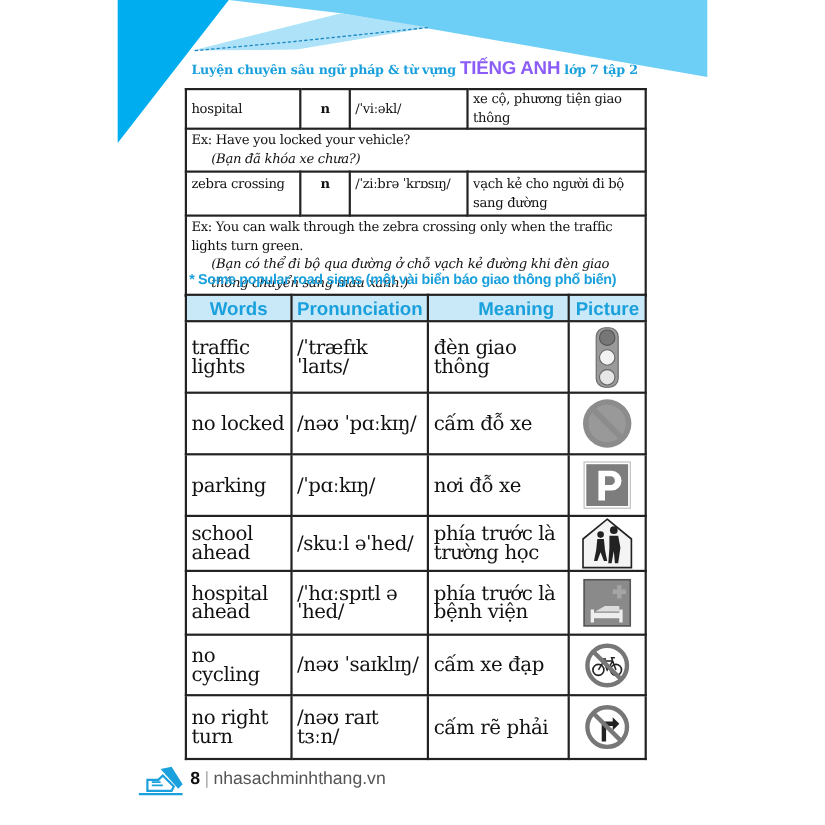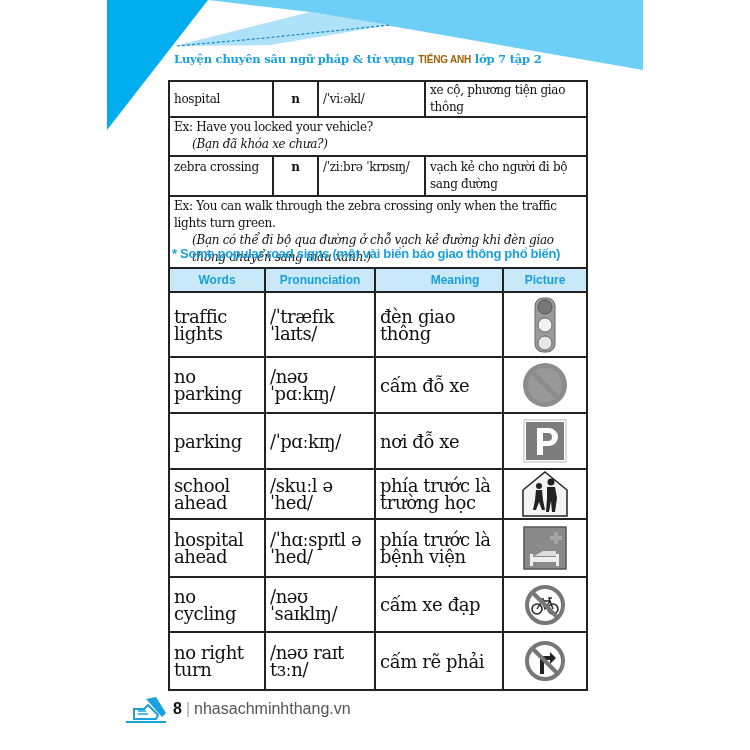--- a/index.html
+++ b/index.html
@@ -6,40 +6,40 @@
   body {
     width: 750px; height: 750px; background: #ffffff; position: relative; overflow: hidden;
     font-family: "DejaVu Serif", serif; color: #111;
   }
   .page { position: absolute; left: 107px; top: 0; width: 536px; height: 750px; background: #fff; }
   .deco { position: absolute; left: 0; top: 0; }
   .running-head {
     position: absolute; left: 174px; top: 52px; font-size: 11.5px; font-weight: bold; color: #1aa0dc;
     font-family: "DejaVu Serif", serif; white-space: nowrap; letter-spacing: -0.2px;
   }
-  .running-head .strong { color: #a16207; font-family: "Liberation Sans", sans-serif; font-weight: bold; font-size: 10px; }
+  .running-head .strong { color: #8b5cf6; font-family: "Liberation Sans", sans-serif; font-weight: bold; font-size: 17px; }
 
   table { border-collapse: collapse; position: absolute; }
   td, th { border: 2px solid #222; padding: 0 4px; vertical-align: middle; font-size: 12.5px; line-height: 17px; }
 
   .vocab { left: 168px; top: 80px; width: 420px; }
   .vocab td { font-family: "DejaVu Serif", serif; font-size: 12px; letter-spacing: -0.3px; }
   .vocab .c1 { width: 94px; }
   .vocab .c2 { width: 35px; text-align: center; font-weight: bold; }
   .vocab .c3 { width: 97px; }
   .vocab .ex { padding-top: 1px; padding-bottom: 2px; }
   .vocab .ex .tr { font-style: italic; padding-left: 18px; display: block; }
 
   .section-title {
     position: absolute; left: 172px; top: 246px; font-family: "Liberation Sans", sans-serif; font-weight: bold;
     font-size: 13px; color: #1aa0dc; letter-spacing: -0.3px; white-space: nowrap;
   }
   .signs { left: 168px; top: 267px; width: 420px; }
   .signs th {
-    background: #c9e9f8; color: #1aa0dc; font-family: "Liberation Sans", sans-serif; font-weight: bold; font-size: 12px;
+    background: #c9e9f8; color: #1aa0dc; font-family: "Liberation Sans", sans-serif; font-weight: bold; font-size: 17px;
     height: 22px; text-align: center;
   }
   .signs td { font-family: "DejaVu Serif", serif; font-size: 18px; letter-spacing: -0.4px; }
   .signs .w { width: 86px; }
   .signs .p { width: 100px; margin-left: 47px; }
   .signs .m { width: 86px; padding-left: 36px; }
   .signs .pic { text-align: center; padding: 0; }
   .signs .pic svg { display: block; margin: 0 auto; }
 
   .footer { position: absolute; left: 126px; top: 695px; }
@@ -113,21 +113,21 @@
       <svg width="24" height="56" viewBox="0 0 24 56">
         <rect x="2" y="1" width="20" height="54" rx="8" fill="#9a9a9a" stroke="#666" stroke-width="1"></rect>
         <circle cx="12" cy="10" r="7" fill="#777" stroke="#555"></circle>
         <circle cx="12" cy="28" r="7" fill="#f2f2f2" stroke="#666"></circle>
         <circle cx="12" cy="46" r="7" fill="#e6e6e6" stroke="#666"></circle>
       </svg>
     </td>
   </tr>
 
   <tr style="height:56px">
-    <td>no parking</td>
+    <td>no locked</td>
     <td>/nəʊ ˈpɑːkɪŋ/</td>
     <td>cấm đỗ xe</td>
     <td class="pic">
       <svg width="46" height="46" viewBox="0 0 46 46">
         <circle cx="23" cy="23" r="22" fill="#8c8c8c"></circle>
         <circle cx="23" cy="23" r="17" fill="#999"></circle>
         <line x1="11" y1="11" x2="35" y2="35" stroke="#8c8c8c" stroke-width="5"></line>
       </svg>
     </td>
   </tr>

